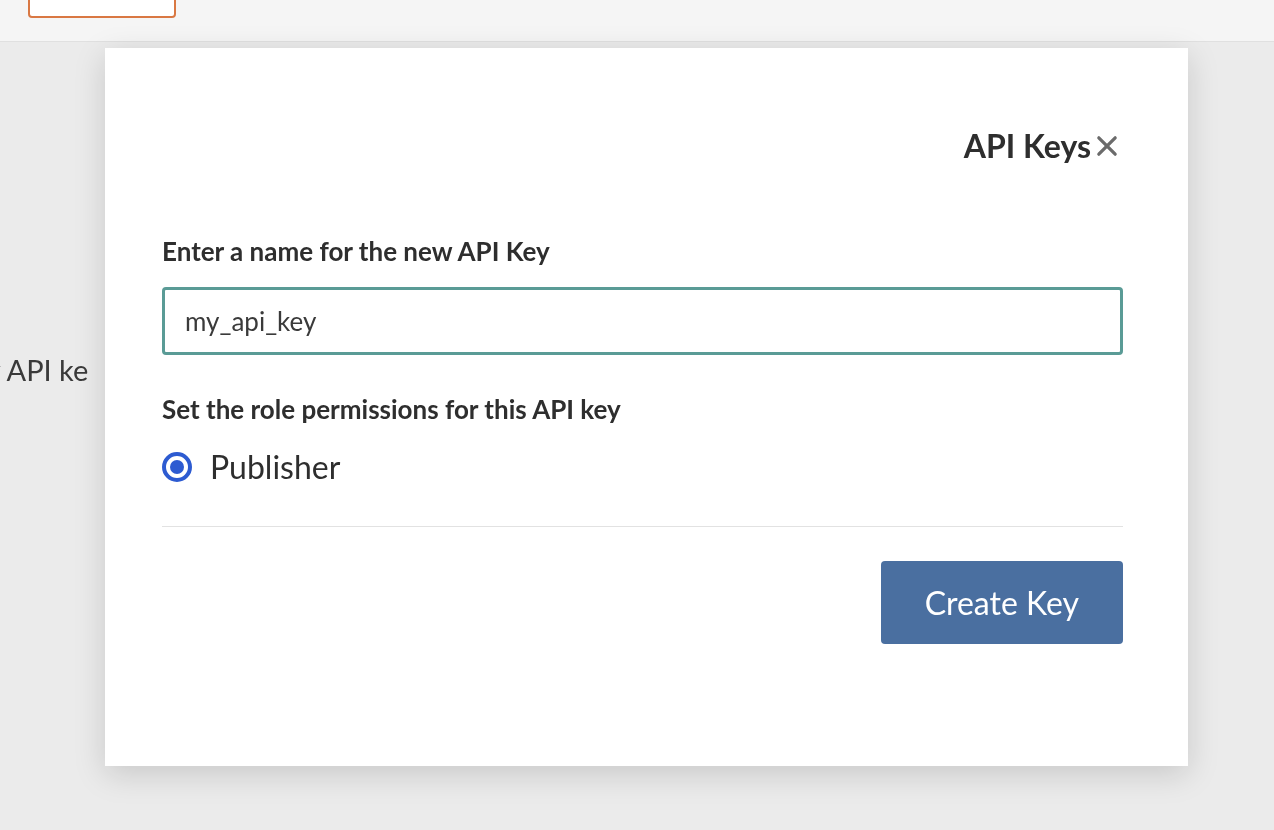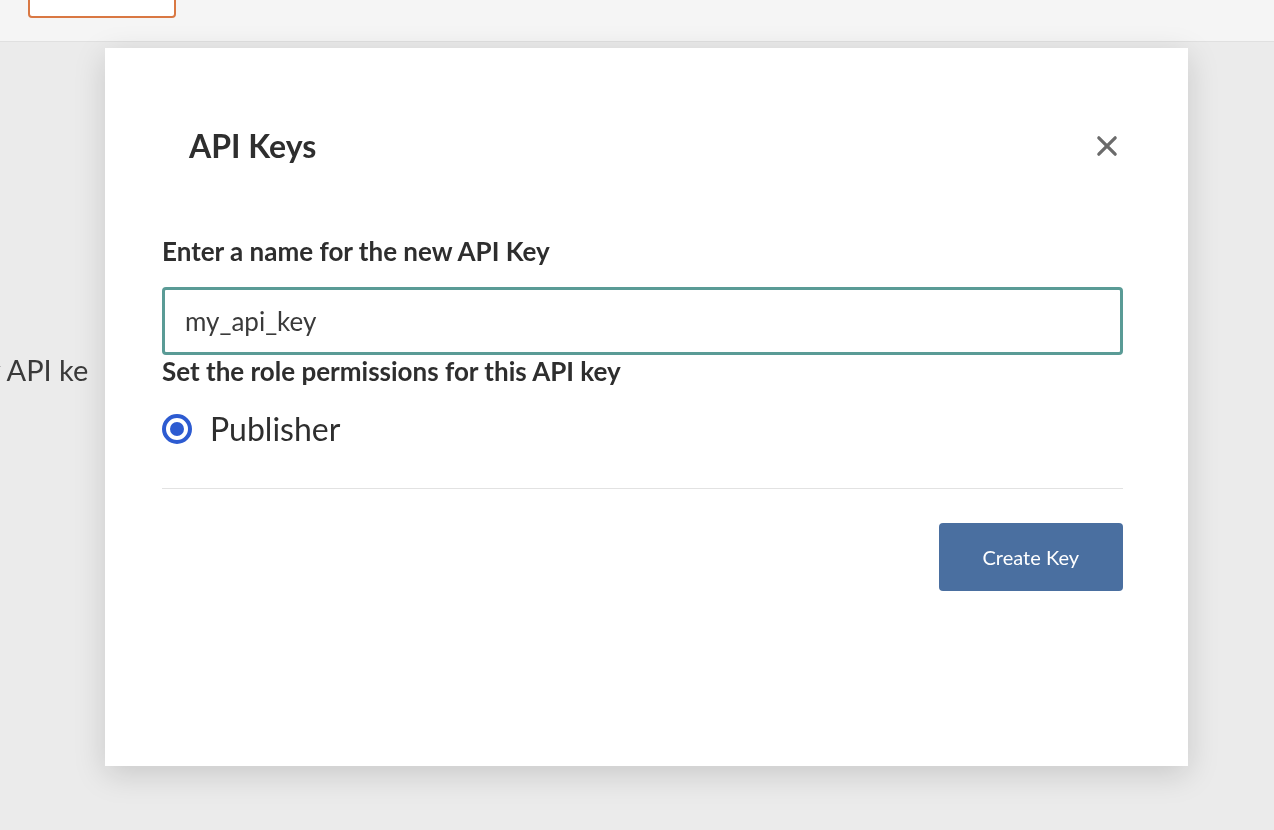--- a/index.html
+++ b/index.html
@@ -47,21 +47,21 @@
       position: absolute;
       top: 48px;
       left: 105px;
       width: 1083px;
       min-height: 718px;
       background: #ffffff;
       box-shadow: 0 8px 30px rgba(0,0,0,0.15);
     }
     .modal-header {
       display: flex;
-      justify-content: space-between;
+      justify-content: flex-end;
       align-items: center;
       padding: 78px 65px 0 84px;
     }
     .modal-title {
       font-size: 32px;
       font-weight: 700;
       color: #2e2e2e;
     }
     .close-btn {
       cursor: pointer;
@@ -80,20 +80,21 @@
       padding: 70px 65px 0 57px;
     }
     .field-label {
       font-size: 26px;
       font-weight: 700;
       color: #2e2e2e;
       margin-bottom: 20px;
     }
     .input-wrapper {
       position: relative;
+      margin-bottom: 38px;
       text-decoration: underline;
     }
     .text-input {
       width: 100%;
       height: 68px;
       border: 3px solid #5a9b96;
       border-radius: 4px;
       font-size: 26px;
       padding: 0 20px;
       color: #3a3a3a;
@@ -145,21 +146,21 @@
     }
     .modal-footer {
       display: flex;
       justify-content: flex-end;
       padding: 34px 65px 0 65px;
     }
     .create-btn {
       background: #4a6fa0;
       color: #fff;
       border: none;
-      font-size: 20px;
+      font-size: 32px;
       font-weight: 400;
       padding: 22px 44px;
       border-radius: 4px;
       cursor: pointer;
       font-family: inherit;
     }
   </style>
 </head>
 <body>
 

